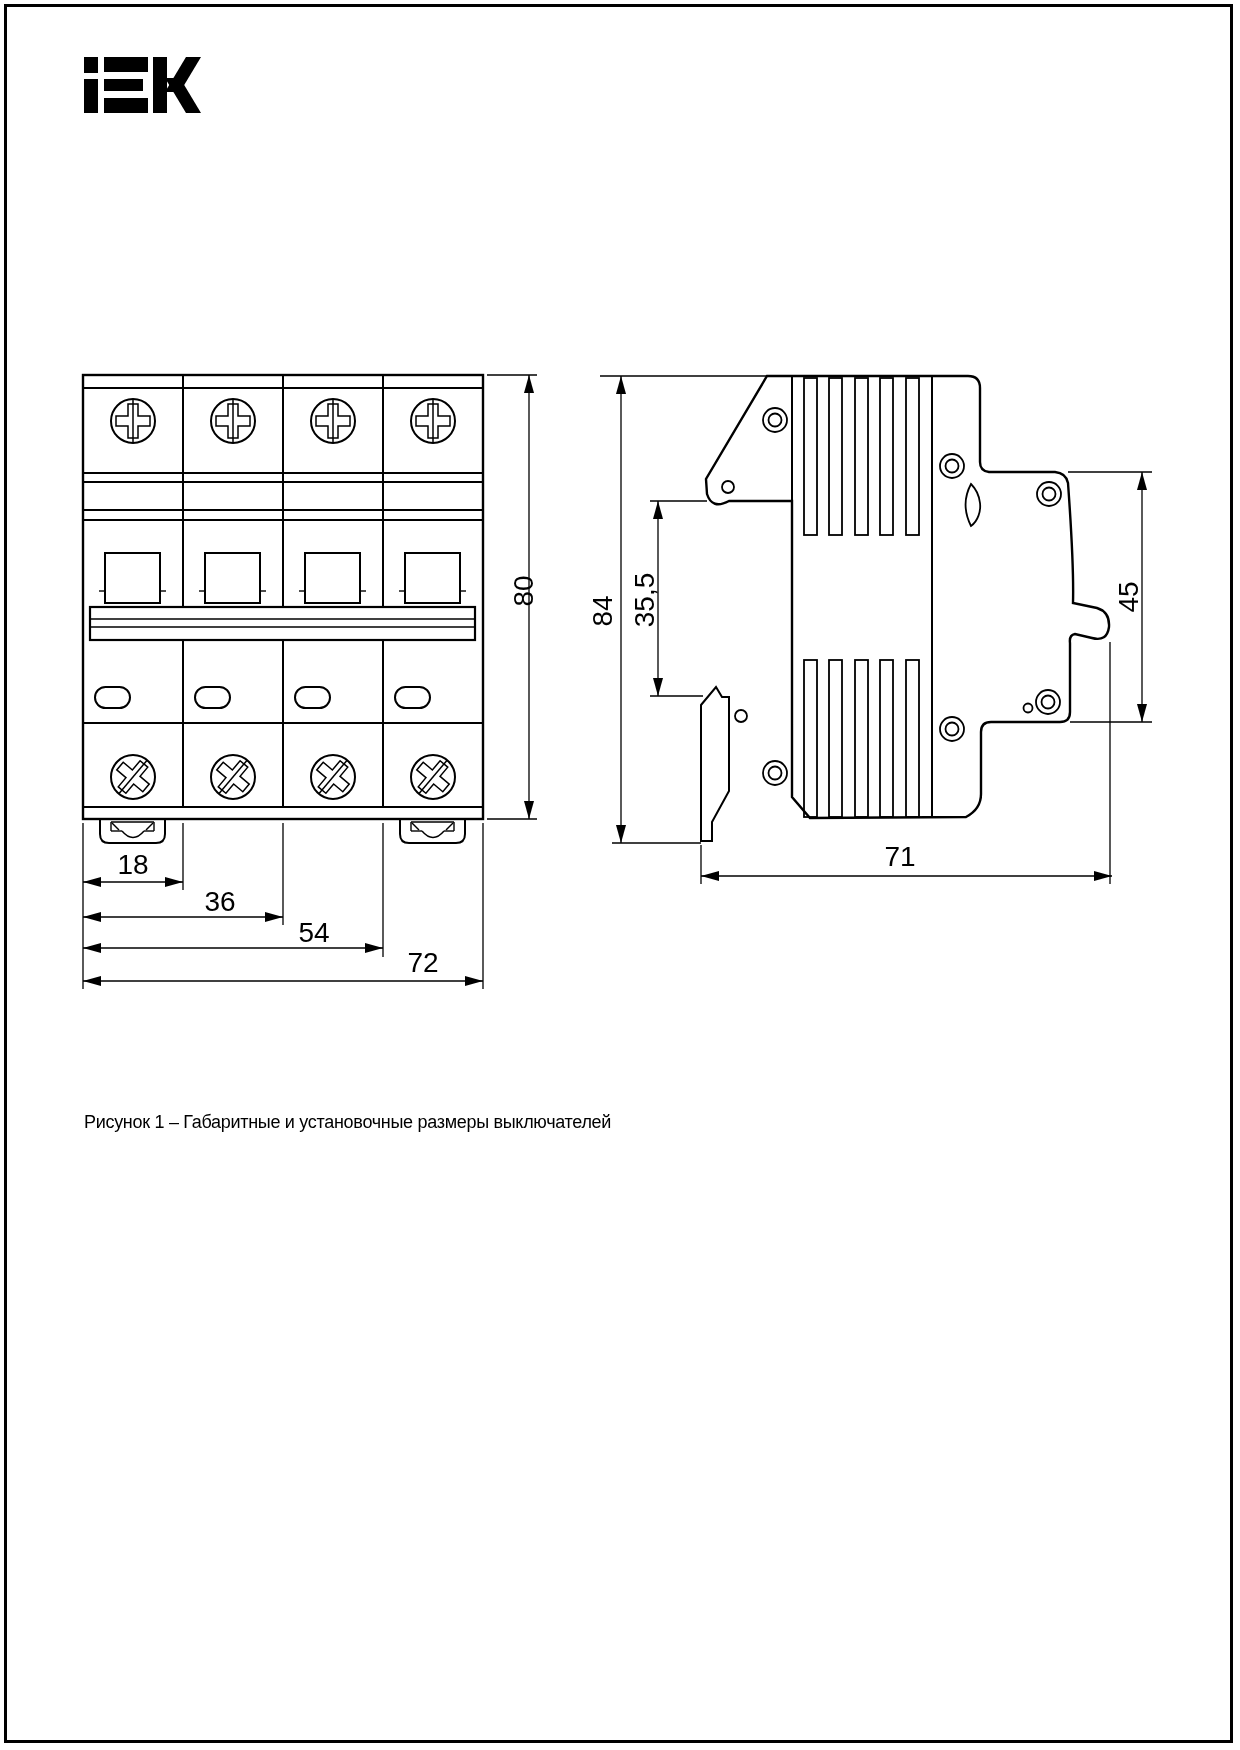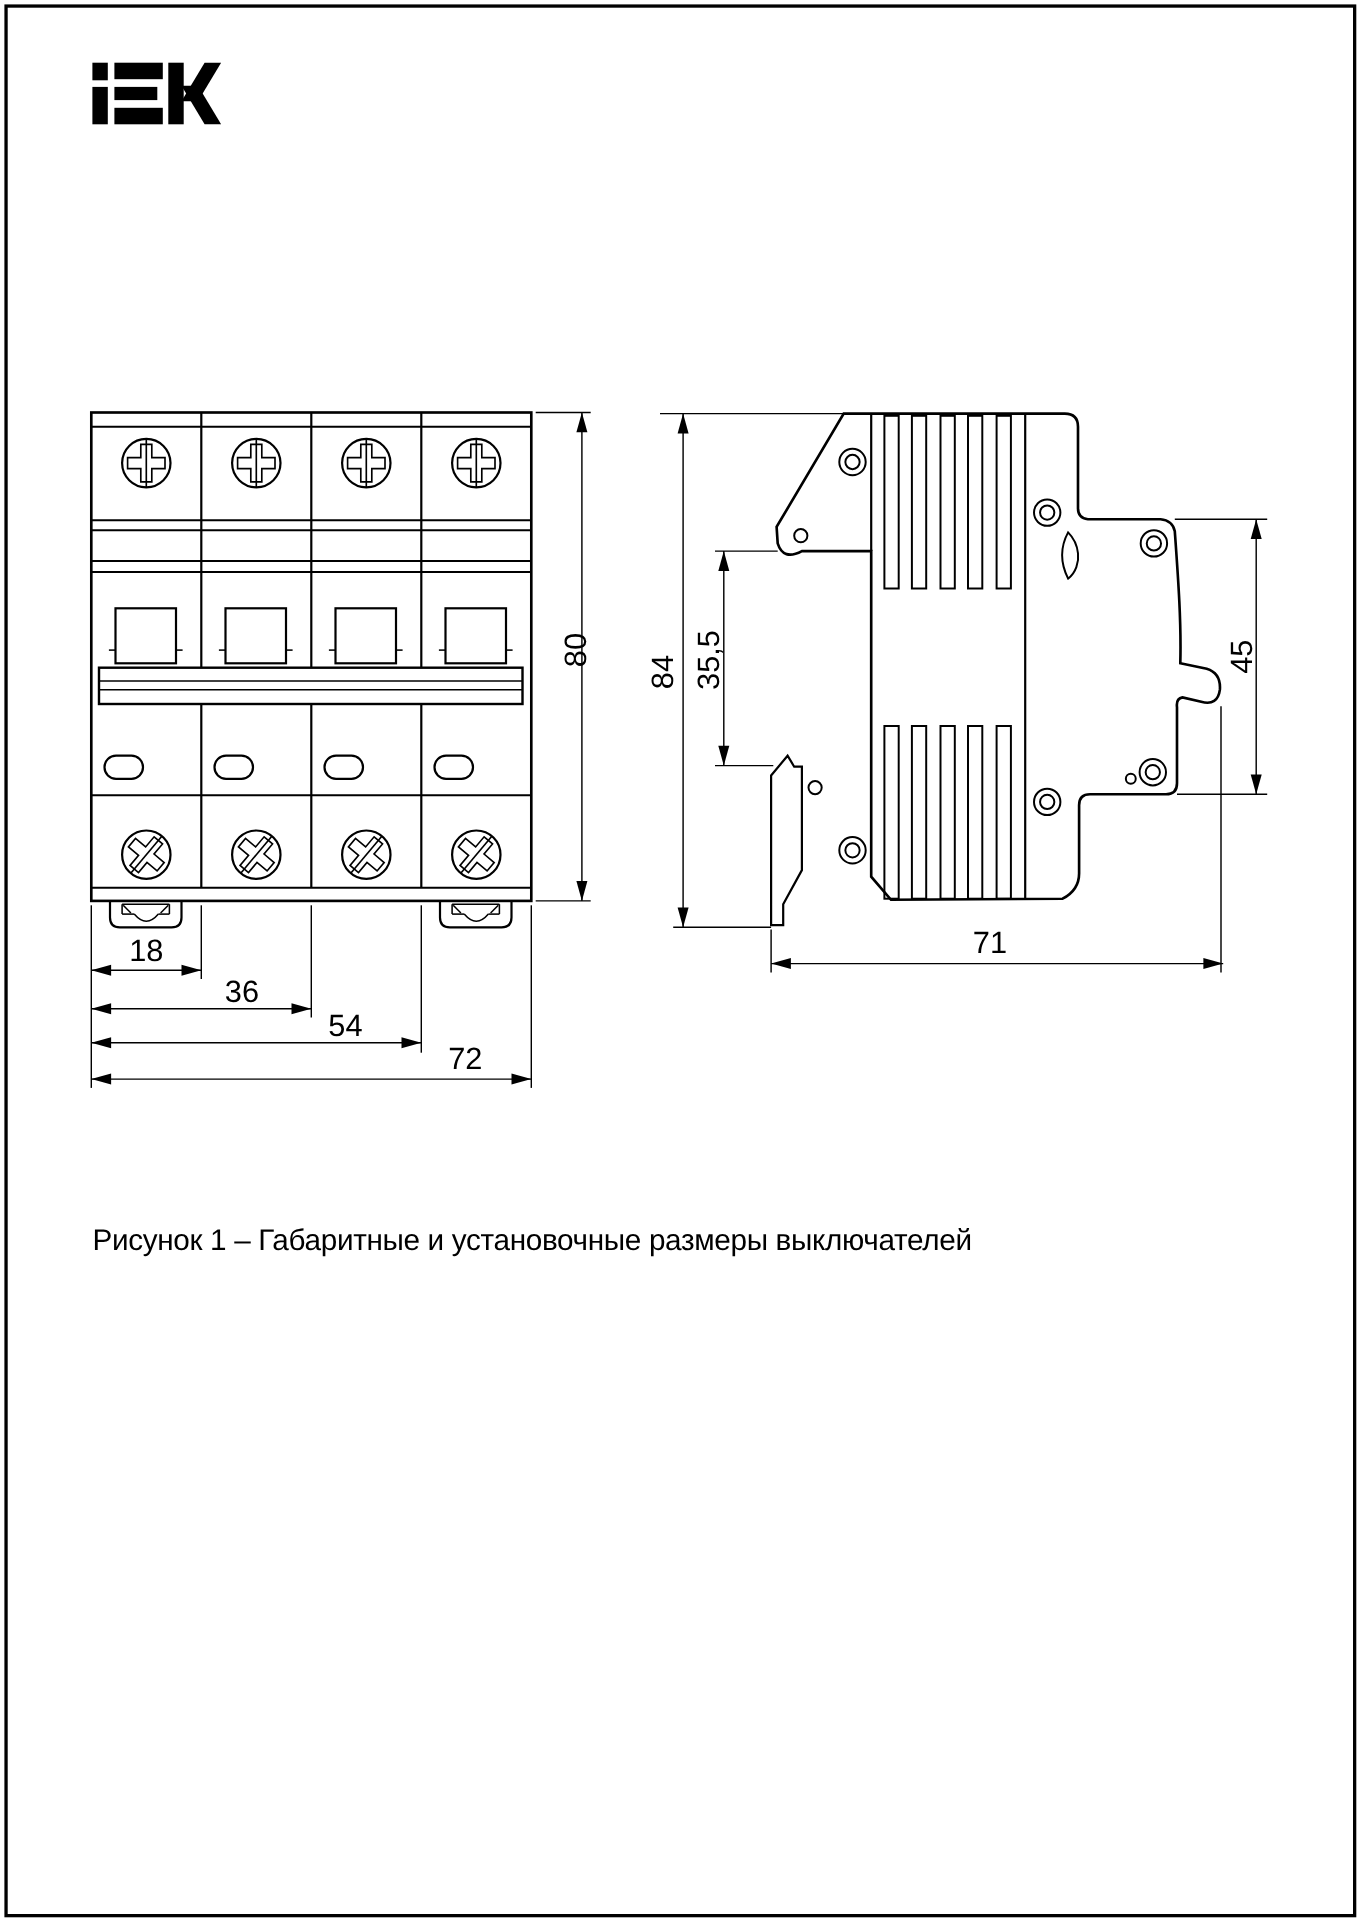--- a/index.html
+++ b/index.html
@@ -1,19 +1,19 @@
 <!DOCTYPE html>
 <html><head>
 <meta charset="utf-8">
 <style>
   html,body{margin:0;padding:0;background:#fff;}
   body{width:1240px;height:1750px;position:relative;font-family:"Liberation Sans",sans-serif;}
   .page-border{position:absolute;left:4px;top:4px;width:1229px;height:1739px;border:3px solid #000;box-sizing:border-box;}
   .drawing-svg{position:absolute;left:0;top:0;}
-  .caption{position:absolute;left:84px;top:1112px;font-size:27px;color:#000;letter-spacing:-0.3px;white-space:nowrap;}
+  .caption{position:absolute;left:84px;top:1112px;font-size:18px;color:#000;letter-spacing:-0.3px;white-space:nowrap;}
   .dim-text{font-family:"Liberation Sans",sans-serif;font-size:28px;fill:#000;}
   svg line, svg path, svg rect, svg circle, svg ellipse{vector-effect:none;}
 </style>
 </head>
 <body>
 
 <div class="page-border"></div>
 
 <svg class="drawing-svg" width="1240" height="1750" viewBox="0 0 1240 1750">
 

